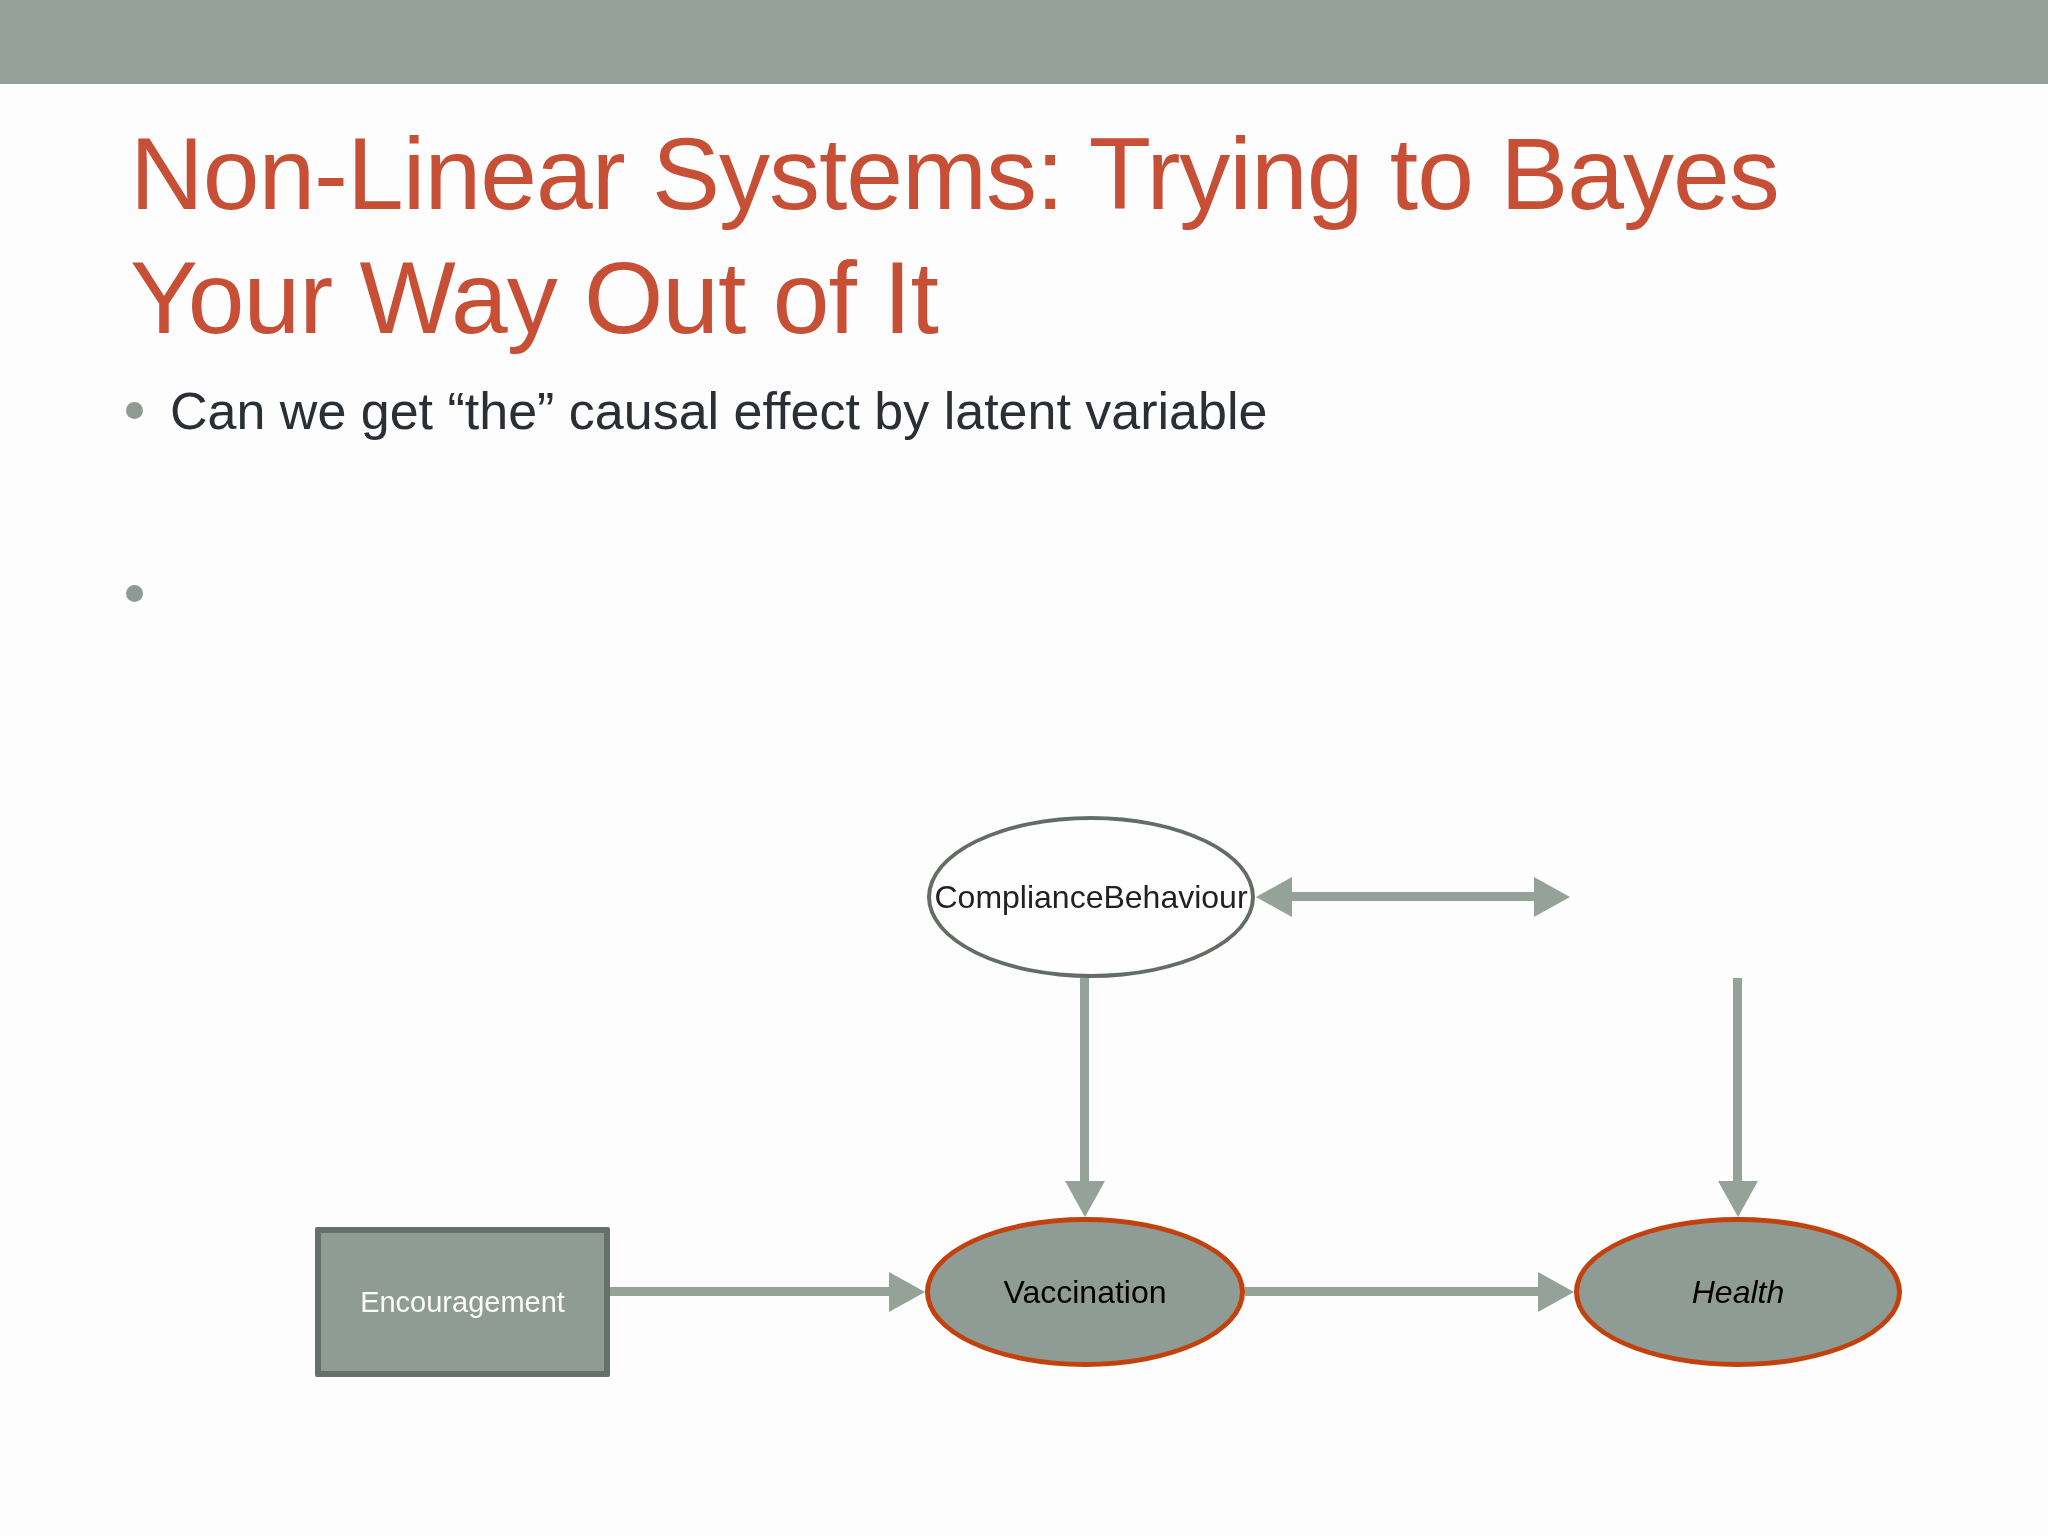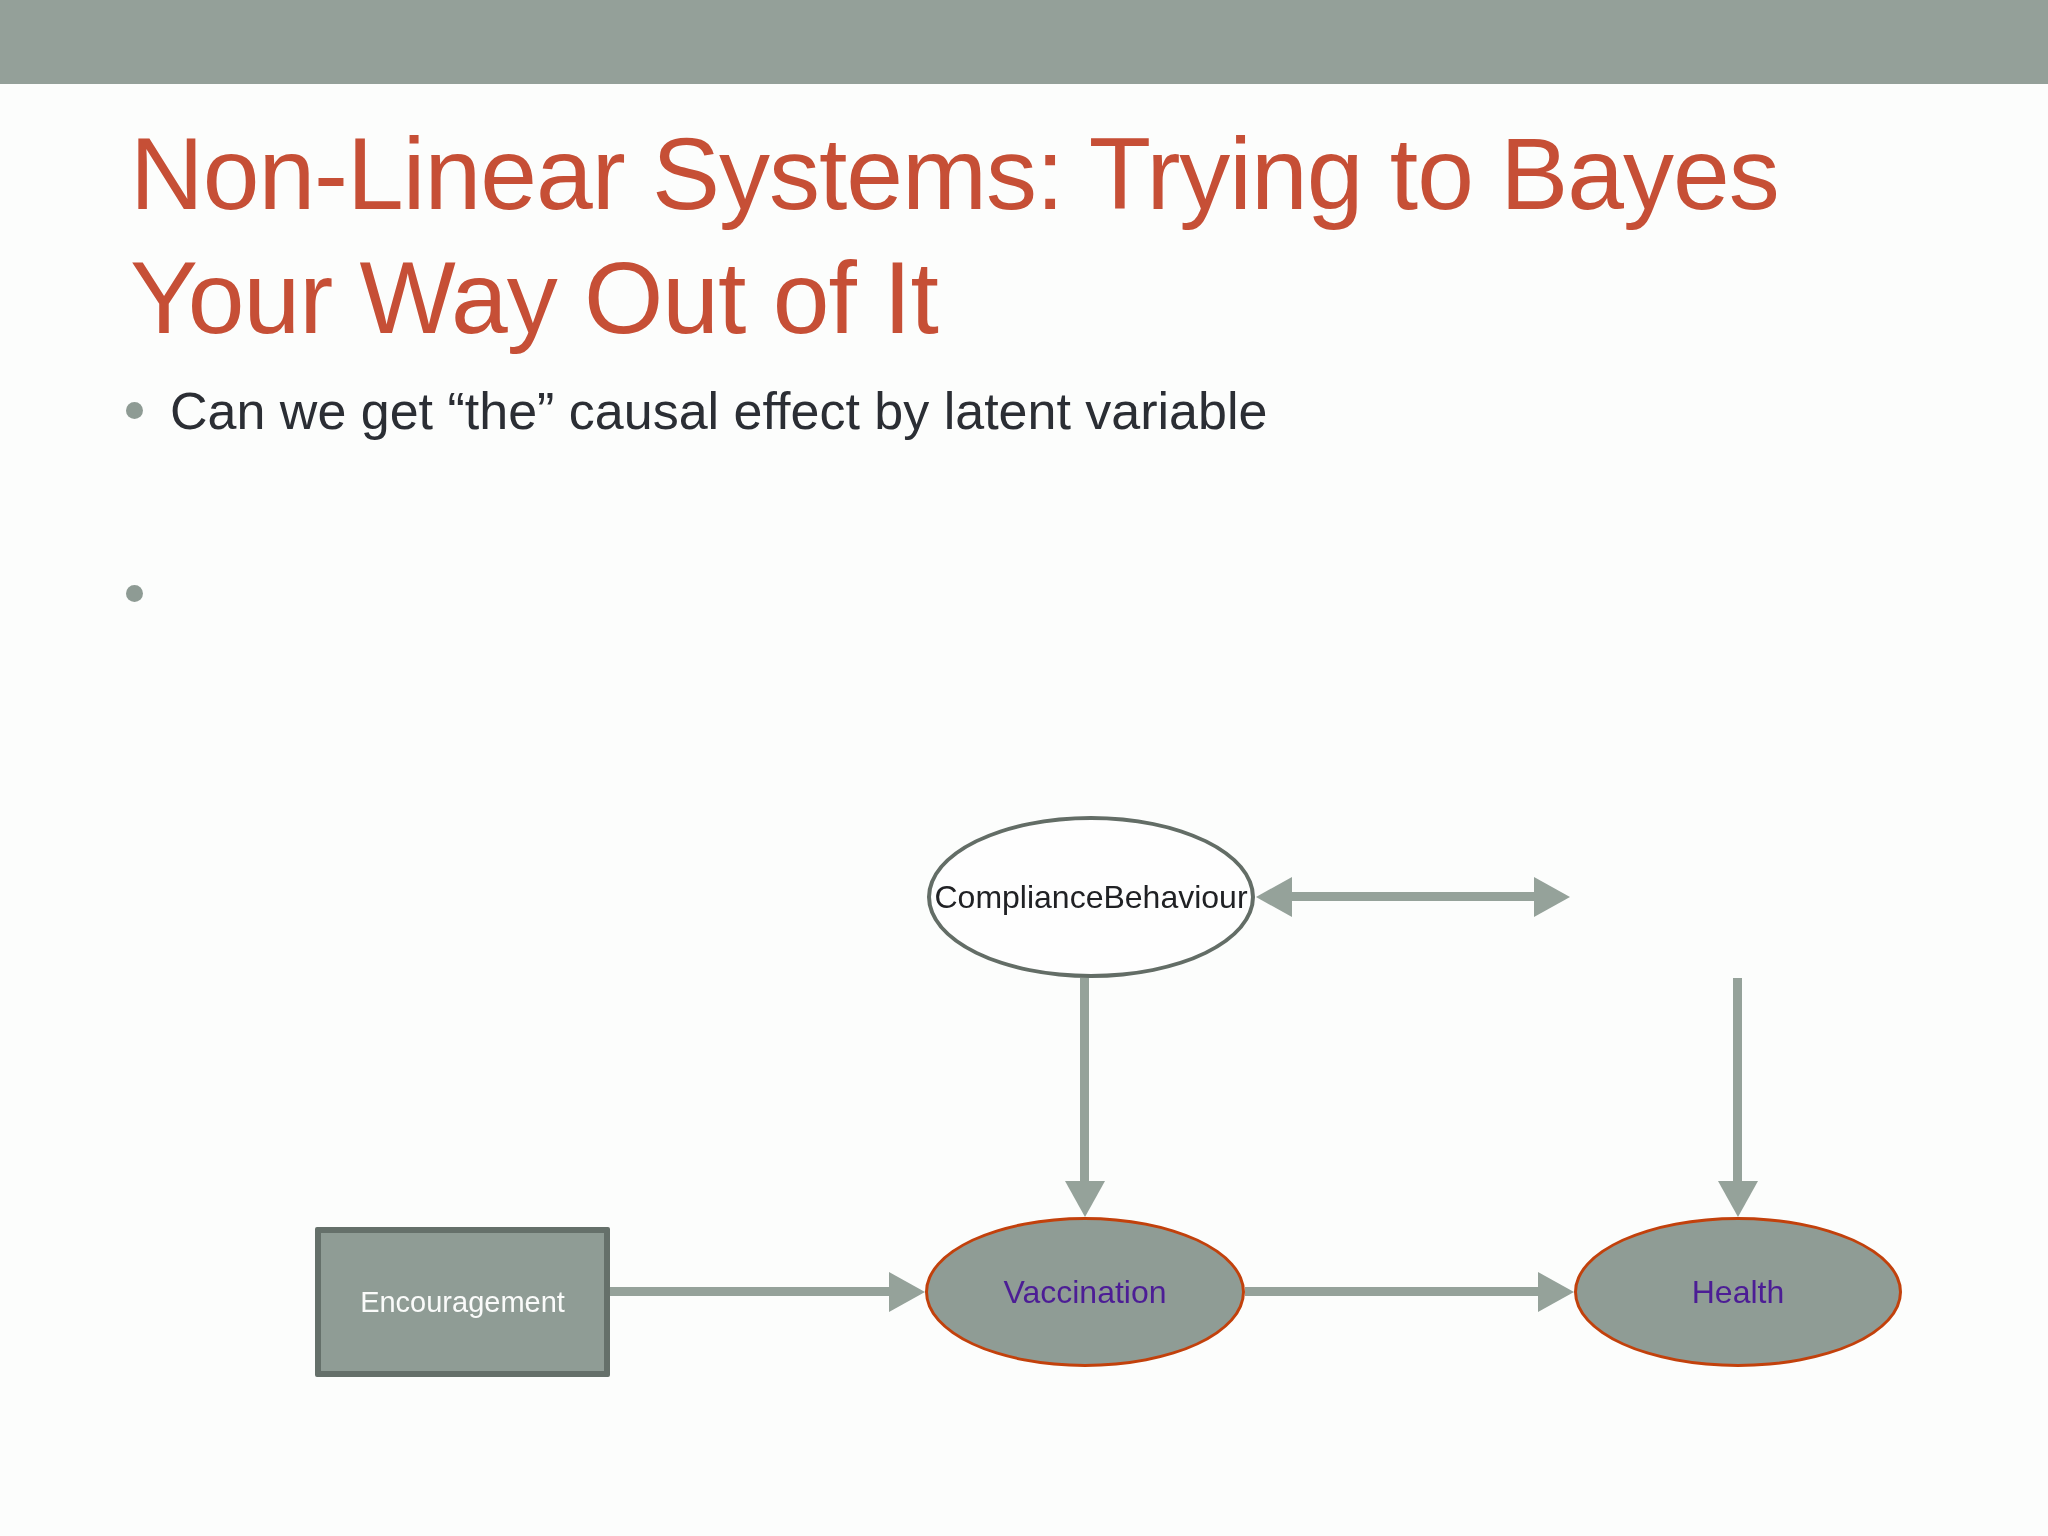--- a/index.html
+++ b/index.html
@@ -74,27 +74,27 @@
   }
   .node .line { display: block; white-space: nowrap; }
   .ellipse { border-radius: 50%; }
   .latent {
     background: #FEFEFE;
     border: 4px solid #636D66;
     color: #202124;
   }
   .observed {
     background: #8F9C95;
-    border: 3px solid #c2410c;
-    color: #4c1d95;
+    border: 5px solid #c2410c;
+    color: #000000;
   }
   .node-compliance   { left: 927px;  top: 816px;  width: 328px; height: 162px; }
   .node-reaction     { left: 1574px; top: 816px;  width: 328px; height: 162px; }
   .node-vaccination  { left: 925px;  top: 1217px; width: 320px; height: 150px; }
-  .node-health       { left: 1574px; top: 1217px; width: 328px; height: 150px; }
+  .node-health       { left: 1574px; top: 1217px; width: 328px; height: 150px; font-style: italic; }
   .node-encouragement {
     left: 315px; top: 1227px; width: 295px; height: 150px;
     background: #8F9C95;
     border: 6px solid #65706A;
     border-radius: 2px;
     color: #FAFBFA;
     font-size: 29px;
   }
 
   

